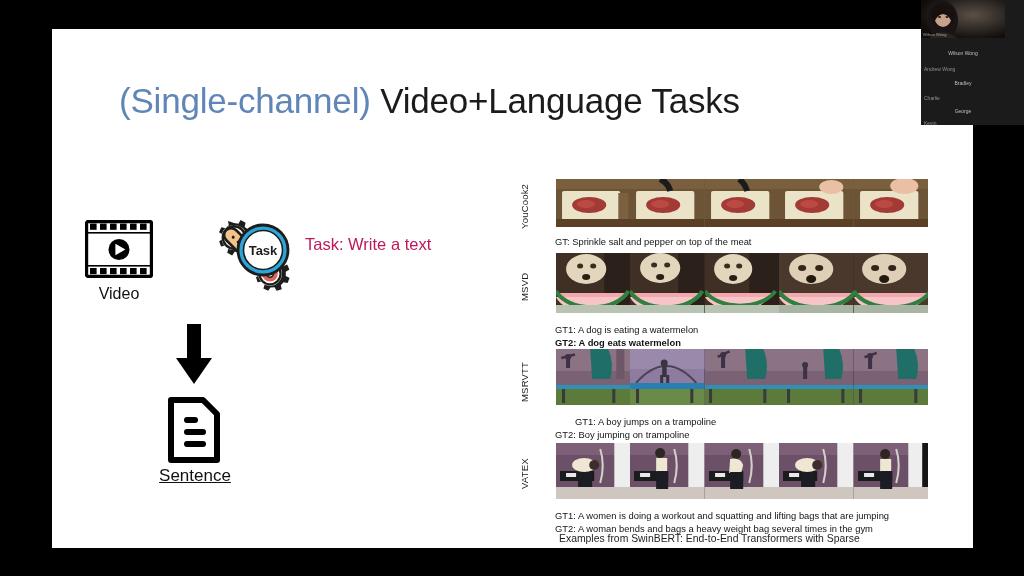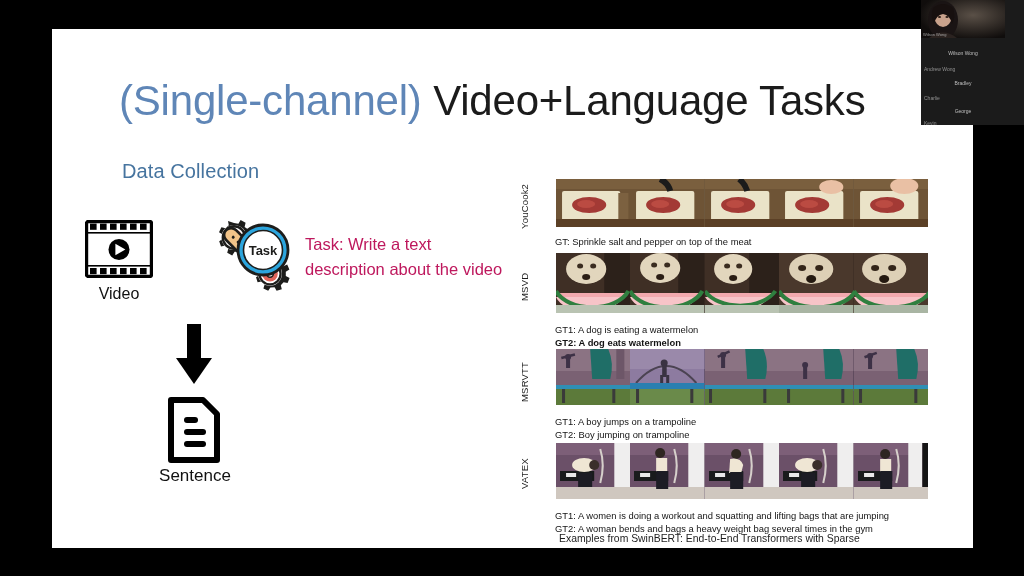--- a/index.html
+++ b/index.html
@@ -29,21 +29,21 @@
     width: 921px;
     height: 519px;
     background: #ffffff;
     overflow: hidden;
   }
 
   .title {
     position: absolute;
     left: 67px;
     top: 51px;
-    font-size: 42px;
+    font-size: 35px;
     line-height: 42px;
     white-space: nowrap;
     letter-spacing: -0.2px;
   }
   .title .blue { color: #5f86b7; }
   .title .dark { color: #1b1b1b; }
 
   .section-head {
     position: absolute;
     left: 70px;
@@ -105,20 +105,21 @@
     height: 66px;
   }
   .sentence-label {
     position: absolute;
     left: 90px;
     top: 437px;
     width: 106px;
     text-align: center;
     font-size: 17px;
     color: #111;
+    text-decoration: underline;
   }
 
   
   #examples {
     position: absolute;
     left: 472px;
     top: 112px;
     width: 430px;
   }
 
@@ -210,21 +211,20 @@
 
 <div id="screen">
 
   <div id="slide">
 
     <div class="title">
       <span class="blue">(Single-channel)</span>
       <span class="dark">Video+Language Tasks</span>
     </div>
 
-    <div class="section-head">Data Collection</div>
 
     <div class="video-icon">
       <svg viewBox="0 0 68 58" width="68" height="58" aria-hidden="true">
         <rect x="1.5" y="1.5" width="65" height="55" rx="2" fill="none" stroke="#000" stroke-width="3.4"></rect>
         <rect x="1.5" y="12" width="65" height="1.6" fill="#000"></rect>
         <rect x="1.5" y="45" width="65" height="1.6" fill="#000"></rect>
         <g fill="#000">
           <rect x="5" y="3.6" width="6.6" height="6.2"></rect>
           <rect x="15" y="3.6" width="6.6" height="6.2"></rect>
           <rect x="25" y="3.6" width="6.6" height="6.2"></rect>
@@ -277,21 +277,20 @@
         <circle cx="56" cy="33" r="25" fill="#2ca5dd"></circle>
         <circle cx="56" cy="33" r="25" fill="none" stroke="#1d1d1b" stroke-width="2.8"></circle>
         <circle cx="56" cy="33" r="19.5" fill="#ffffff"></circle>
         <circle cx="56" cy="33" r="19.5" fill="none" stroke="#1d1d1b" stroke-width="1.6"></circle>
         <text x="56" y="37.5" text-anchor="middle" font-family="Liberation Sans, sans-serif" font-size="13" font-weight="bold" fill="#1d1d1b">Task</text>
       </svg>
     </div>
 
     <div class="task-text">
       <div>Task: Write a text</div>
-      <div>description about the video</div>
     </div>
 
     <div class="down-arrow">
       <svg viewBox="0 0 40 62" width="40" height="62" aria-hidden="true">
         <rect x="13" y="0" width="14" height="38" fill="#000"></rect>
         <polygon points="2,34 38,34 20,60" fill="#000"></polygon>
       </svg>
     </div>
 
     <div class="doc-icon">
@@ -522,21 +521,21 @@
                   <rect x="14" y="9" width="4" height="11"></rect>
                   <rect x="10" y="5" width="13" height="2.5" transform="rotate(-20 16 6)"></rect>
                 </g>
               <rect x="0" y="36" width="74" height="6" fill="#2f8fb5"></rect>
               <rect x="0" y="40" width="74" height="16" fill="#5c7a3a"></rect>
               <rect x="5" y="40" width="3" height="14" fill="#3a3a3a"></rect>
               <rect x="60" y="40" width="3" height="14" fill="#3a3a3a"></rect>
             </svg>
           </div>
         </div>
-        <div class="gt" style="top:275px;">GT1: A boy jumps on a trampoline</div>
+        <div class="gt" style="top:275px;margin-left:20px;">GT1: A boy jumps on a trampoline</div>
         <div class="gt" style="top:288px;text-align:right;">GT2: Boy jumping on trampoline</div>
       </div>
 
       <div class="ex-block">
         <div class="row-label" style="top:305px; height:56px;">VATEX</div>
         <div class="strip" style="top:302px; width:372px; height:56px; background:#4b3a4c;">
           <div class="frame" style="width:20%;">
             <svg viewBox="0 0 74 56" preserveAspectRatio="none" width="100%" height="100%">
               <rect width="74" height="56" fill="#6b5068"></rect>
               <rect x="0" y="0" width="74" height="12" fill="#7d5f78"></rect>

